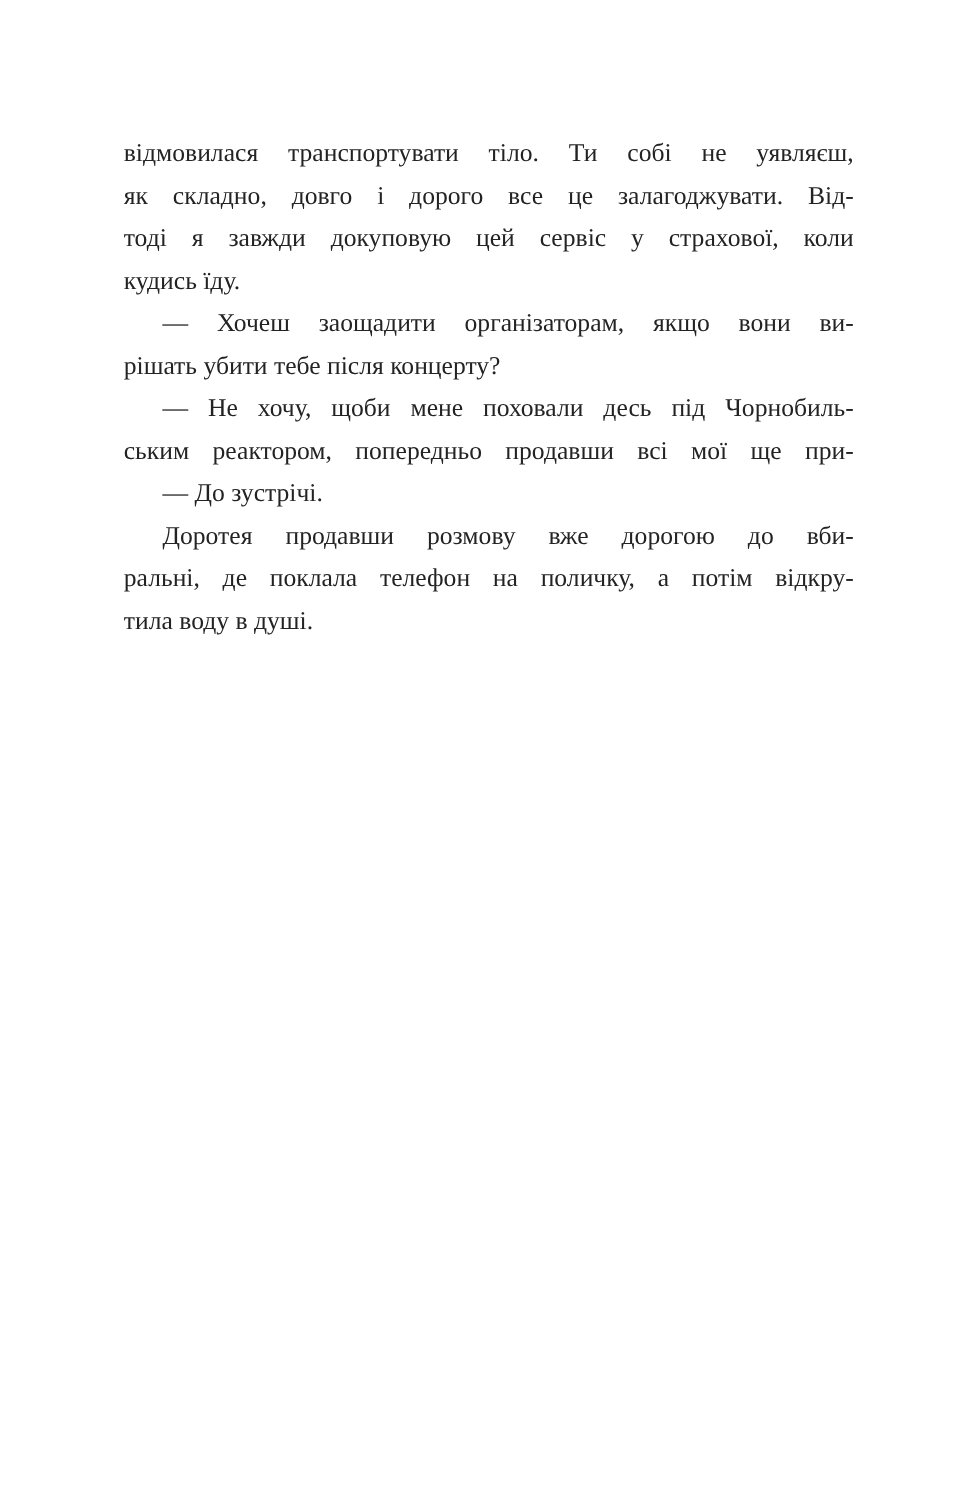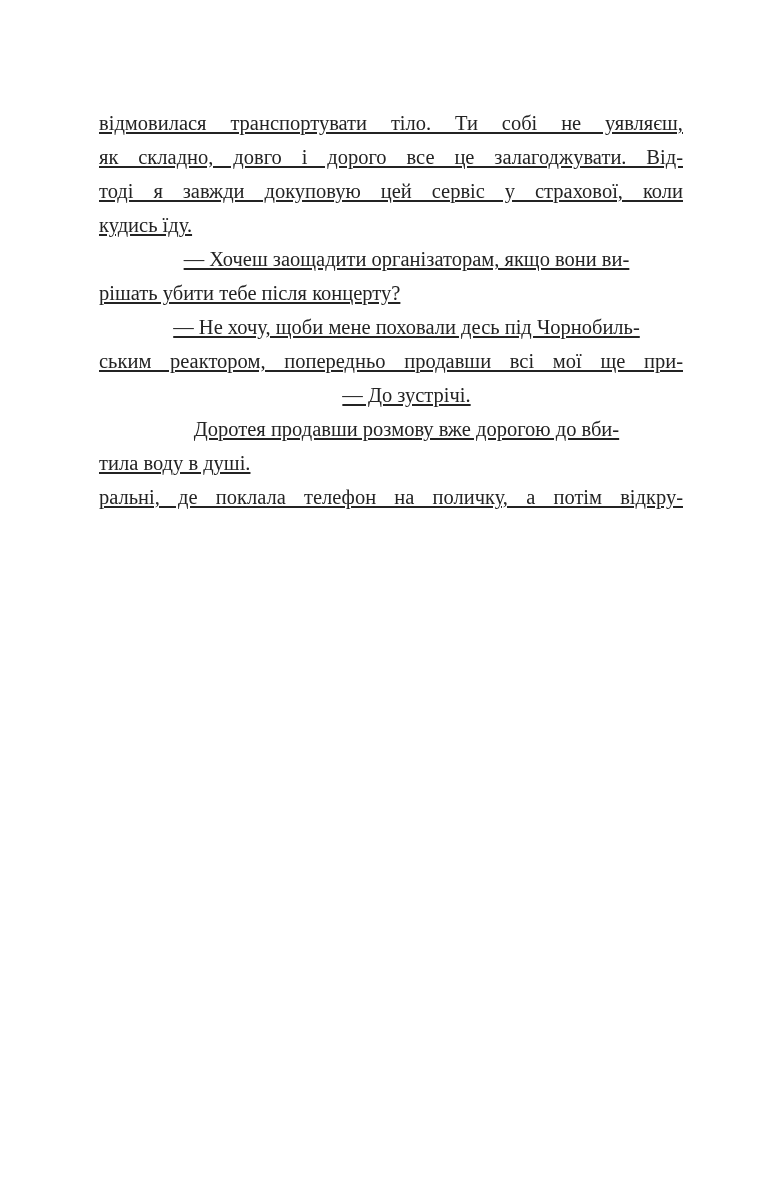--- a/index.html
+++ b/index.html
@@ -27,21 +27,20 @@
     left: 99px;
     top: 106px;
     width: 584px;
     color: #232323;
     font-size: 20.5px;
     line-height: 34px;
   }
   .paragraph {
     margin: 0;
     padding: 0;
-    text-decoration: underline;
   }
   .line {
     height: 34px;
     overflow: hidden;
     white-space: normal;
   }
   
   .line.just {
     text-align: justify;
   }
@@ -49,21 +48,20 @@
     content: "";
     display: inline-block;
     width: 100%;
     height: 0;
   }
   .line.last {
     text-align: left;
   }
   .line.indent {
     text-indent: 31px;
-    text-align: center;
   }
 </style>
 </head>
 <body>
 
 <div class="page">
   <div class="page-text">
       <div class="paragraph">
         <div class="line just">відмовилася транспортувати тіло. Ти собі не уявляєш,</div>
         <div class="line just">як складно, довго і дорого все це залагоджувати. Від-</div>
@@ -78,17 +76,17 @@
         <div class="line just indent">— Не хочу, щоби мене поховали десь під Чорнобиль-</div>
         <div class="line just">ським реактором, попередньо продавши всі мої ще при-</div>
       </div>
       <div class="paragraph">
       </div>
       <div class="paragraph">
         <div class="line last indent">— До зустрічі.</div>
       </div>
       <div class="paragraph">
         <div class="line just indent">Доротея продавши розмову вже дорогою до вби-</div>
+        <div class="line just">ральні, де поклала телефон на поличку, а потім відкру-</div>
         <div class="line last">тила воду в душі.</div>
-        <div class="line just">ральні, де поклала телефон на поличку, а потім відкру-</div>
       </div>
     </div>
 </div>
 
 </body></html>

